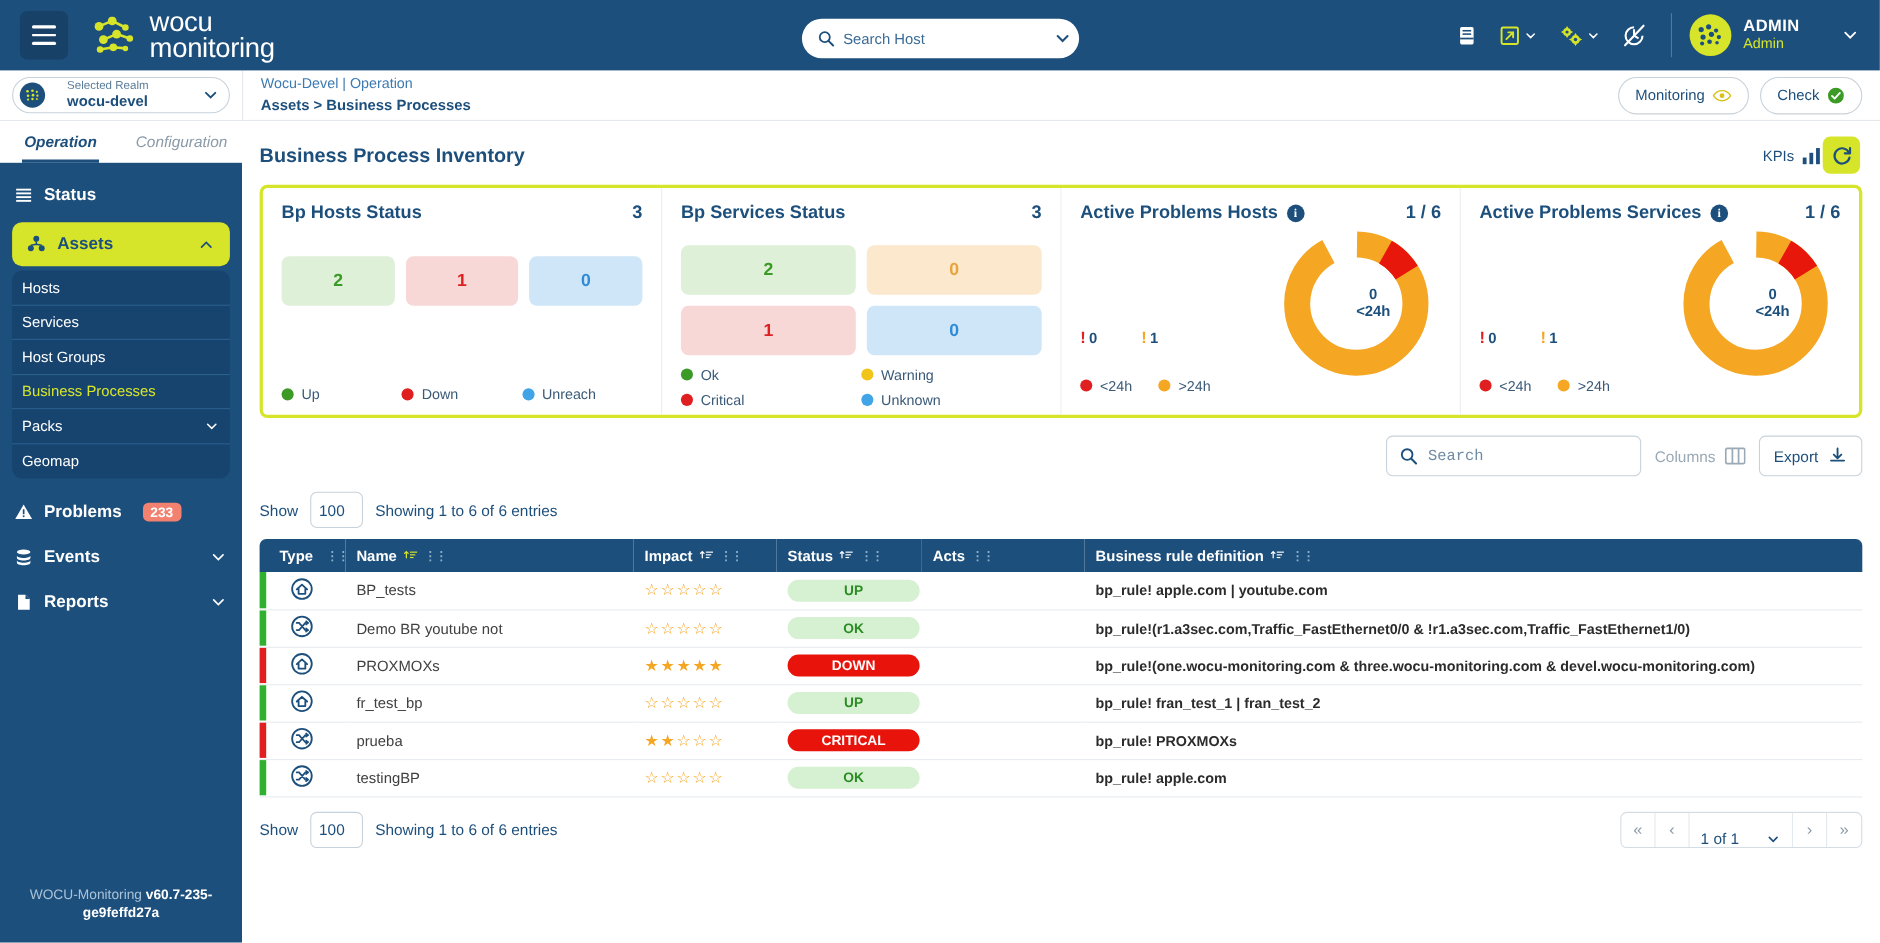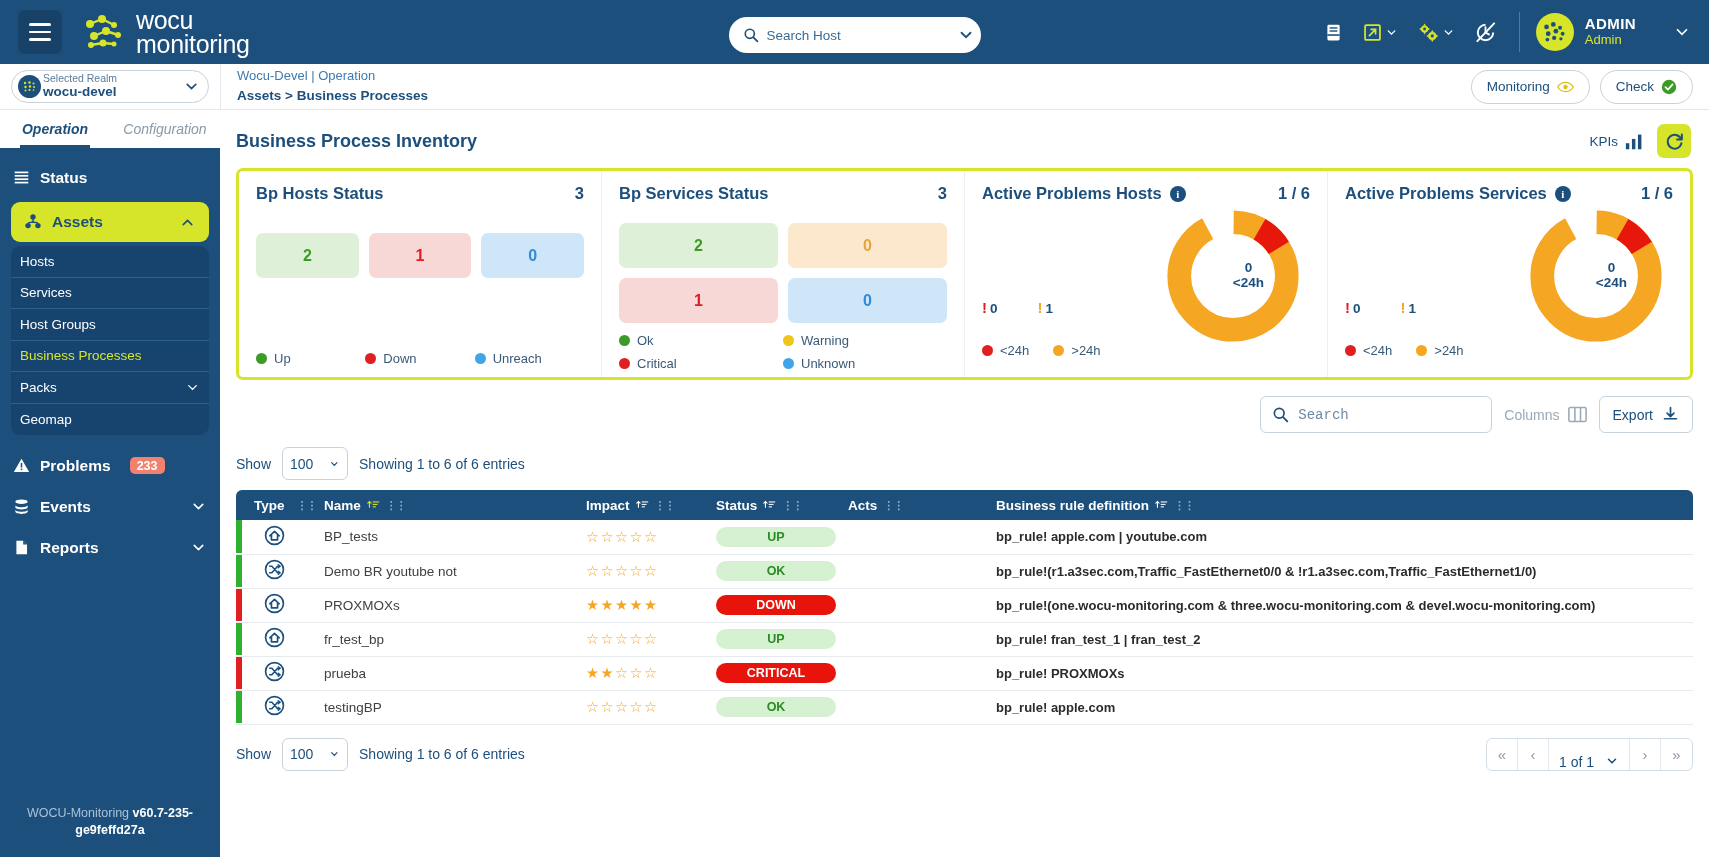--- a/index.html
+++ b/index.html
@@ -54,21 +54,21 @@
   }
   .user-names { line-height: 1.12; }
   .user-names .u1 { color: #fff; font-size: 15px; font-weight: 700; letter-spacing: .4px; display: block;}
   .user-names .u2 { color: #d7e52a; font-size: 13px; display: block; }
 
   
   .secondbar { height: 46px; flex: 0 0 46px; display: flex; background: #fff; border-bottom: 1px solid #e4e8ec; }
   .realm-col { width: 220px; flex: 0 0 220px; display: flex; align-items: center; padding: 0 11px; background:#fff;}
   .realm-select {
     width: 100%; height: 33px; border: 1px solid #c8d2da; border-radius: 17px;
-    display: flex; align-items: center; gap: 2px; padding: 0 8px 0 6px; cursor: pointer; background: #fff;
+    display: flex; align-items: center; gap: 20px; padding: 0 8px 0 6px; cursor: pointer; background: #fff;
   }
   .realm-icon { width: 23px; height: 23px; border-radius: 50%; background: #1d4f7c; flex:0 0 23px; display:flex;align-items:center;justify-content:center;}
   .realm-txt { line-height: 1.1; flex: 1; }
   .realm-txt .r1 { font-size: 10.5px; color: #5a7c99; display: block; }
   .realm-txt .r2 { font-size: 13.5px; color: #1d4f7c; font-weight: 700; display: block; }
 
   .crumbs { flex: 1; display: flex; flex-direction: column; justify-content: center; padding-left: 16px; border-left: 1px solid #e4e8ec;}
   .crumb1 { font-size: 13px; color: #3d7ab0; line-height: 1.45; }
   .crumb2 { font-size: 13.5px; color: #1d4f7c; font-weight: 700; line-height: 1.45; }
 
@@ -115,21 +115,21 @@
     background: #f3816f; color: #fff; font-size: 12.5px; font-weight: 700;
     border-radius: 5px; padding: 1.5px 7px; margin-left: 9px;
   }
   .side-foot { padding: 12px 13px 18px 13px; color: #a9c2d8; font-size: 12.5px; line-height: 1.35; text-align:center;}
   .side-foot b { color: #fff; font-weight: 700; }
 
   
   .main { flex: 1; min-width: 0; background: #fff; display: flex; flex-direction: column; overflow: hidden; }
   .page-head { display: flex; align-items: center; padding: 14px 18px 10px 16px; }
   .page-title { font-size: 18px; font-weight: 700; color: #1d4f7c; }
-  .page-head-right { margin-left: auto; display: flex; align-items: center; gap: 13px; }
+  .page-head-right { margin-left: auto; display: flex; align-items: center; }
   .kpis { display: flex; align-items: center; gap: 7px; font-size: 13.5px; color: #1d4f7c; cursor:pointer; }
   .refresh-btn {
     width: 34px; height: 34px; border-radius: 7px; background: #d7e52a;
     display: flex; align-items: center; justify-content: center; cursor: pointer;
   }
 
   
   .cards-outer { margin: 0 16px; border: 3px solid #d7e52a; border-radius: 7px; background: #fff; display: flex; height: 212px; }
   .card { flex: 1; padding: 13px 17px 11px 17px; display: flex; flex-direction: column; position: relative; min-width: 0;}
   .card + .card { border-left: 1px solid #eceff2; }
@@ -178,21 +178,21 @@
   .columns-btn { display: flex; align-items: center; gap: 8px; font-size: 14px; color: #9aa9b6; cursor: pointer; }
   .export-btn {
     height: 37px; border: 1px solid #c8d2da; border-radius: 6px; background: #fff;
     display: flex; align-items: center; gap: 9px; padding: 0 13px; cursor: pointer;
     font-size: 14px; color: #1d4f7c; font-weight: 400;
   }
 
   .show-row { display: flex; align-items: center; gap: 11px; padding: 14px 16px 10px 16px; }
   .show-lbl { font-size: 14px; color: #1d4f7c; }
   .mini-select {
-    width: 66px; height: 33px; border: 1px solid #c8d2da; border-radius: 6px; background: #fff;
+    width: 48px; height: 33px; border: 1px solid #c8d2da; border-radius: 6px; background: #fff;
     display: flex; align-items: center; justify-content: space-between; padding: 0 7px; cursor: pointer;
     font-size: 14px; color: #1d4f7c; gap: 16px;
   }
   .showing { font-size: 14px; color: #1d4f7c; }
   .showing b { font-weight: 400; }
 
   
   .table-wrap { padding: 0 16px; }
   table { width: 100%; border-collapse: collapse; table-layout: fixed; }
   thead th {
@@ -216,21 +216,21 @@
   .rule { font-size: 13px; color: #2b2b2b; font-weight: 700; white-space: nowrap; overflow: hidden; text-overflow: ellipsis; }
 
   
   .foot-row { display: flex; align-items: center; gap: 11px; padding: 13px 16px 0 16px; }
   .pager { margin-left: auto; display: flex; align-items: center; border: 1px solid #d5dde4; border-radius: 6px; overflow: hidden; height: 33px; }
   .pg-btn {
     width: 31px; height: 31px; display: flex; align-items: center; justify-content: center;
     color: #8b9aa8; cursor: pointer; font-size: 15px; border-right: 1px solid #e4e9ed;
   }
   .pg-sel {
-    display: flex; align-items: flex-start; gap: 11px; padding: 16px 10px; height: 31px;
+    display: flex; align-items: flex-end; gap: 24px; padding: 0 10px; height: 31px;
     font-size: 14px; color: #1d4f7c; cursor: pointer; border-right: 1px solid #e4e9ed;
   }
   .pg-btn:last-child { border-right: none; }
 </style>
 </head>
 <body>
 
 <div class="app">
 
   <div class="topbar">

